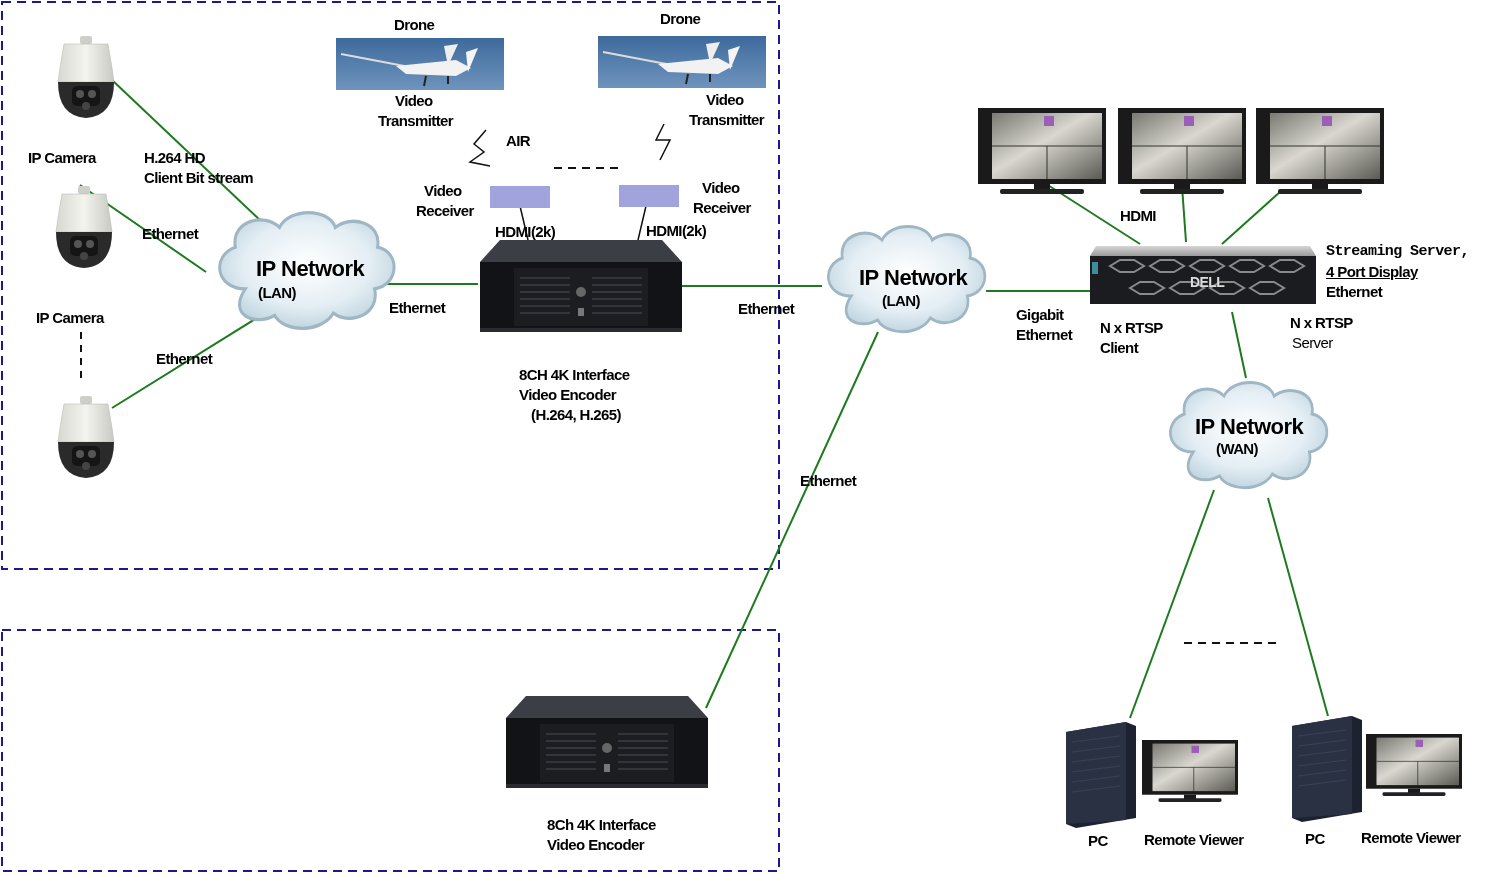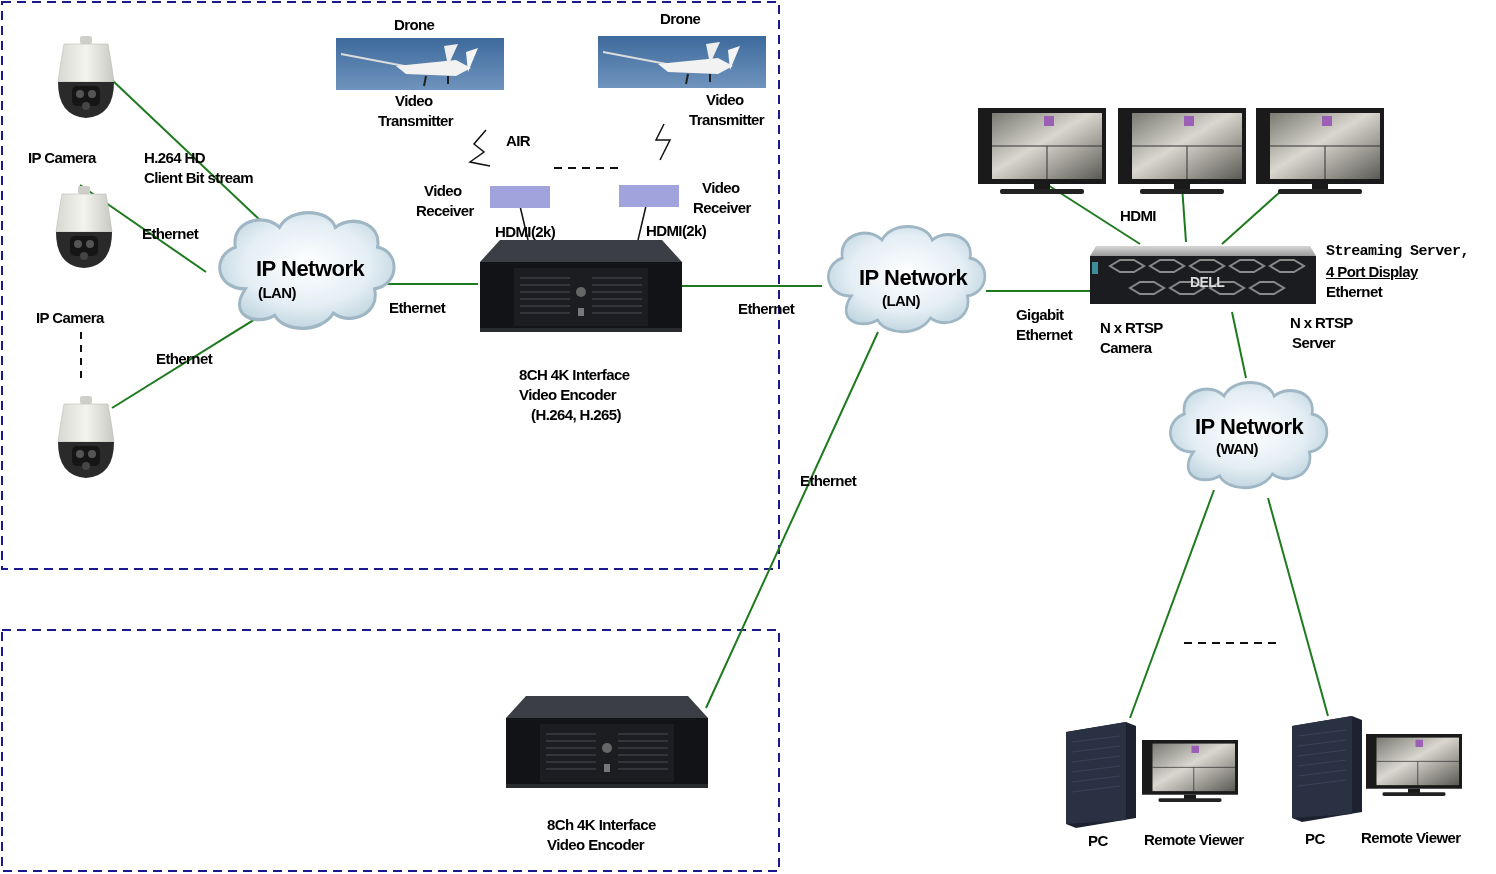--- a/index.html
+++ b/index.html
@@ -217,21 +217,21 @@
 <div class="lbl b" style="left:547px;top:815px;">8Ch 4K Interface</div>
 <div class="lbl b" style="left:547px;top:835px;">Video Encoder</div>
 
 <div class="lbl b" style="left:1120px;top:206px;">HDMI</div>
 <div class="lbl b" style="left:1326px;top:242px;font-family:Liberation Mono, monospace;">Streaming Server,</div>
 <div class="lbl b" style="left:1326px;top:262px;text-decoration:underline;">4 Port Display</div>
 <div class="lbl b" style="left:1326px;top:282px;">Ethernet</div>
 <div class="lbl b" style="left:1016px;top:305px;text-align:right;">Gigabit</div>
 <div class="lbl b" style="left:1016px;top:325px;">Ethernet</div>
 <div class="lbl b" style="left:1100px;top:318px;font-weight:900;">N x RTSP</div>
-<div class="lbl b" style="left:1100px;top:338px;font-weight:900;">Camera</div>
+<div class="lbl b" style="left:1100px;top:338px;font-weight:900;">Client</div>
 <div class="lbl b" style="left:1290px;top:313px;font-weight:900;">N x RTSP</div>
-<div class="lbl b" style="left:1292px;top:333px;font-weight:700;">Server</div>
+<div class="lbl b" style="left:1292px;top:333px;font-weight:400;">Server</div>
 <div class="lbl b" style="left:1190px;top:272px;font-size:14px;color:#ddd;">DELL</div>
 
 <div class="lbl b" style="left:1088px;top:831px;">PC</div>
 <div class="lbl b" style="left:1144px;top:830px;">Remote  Viewer</div>
 <div class="lbl b" style="left:1305px;top:829px;">PC</div>
 <div class="lbl b" style="left:1361px;top:828px;">Remote  Viewer</div>
 
 </body></html>

